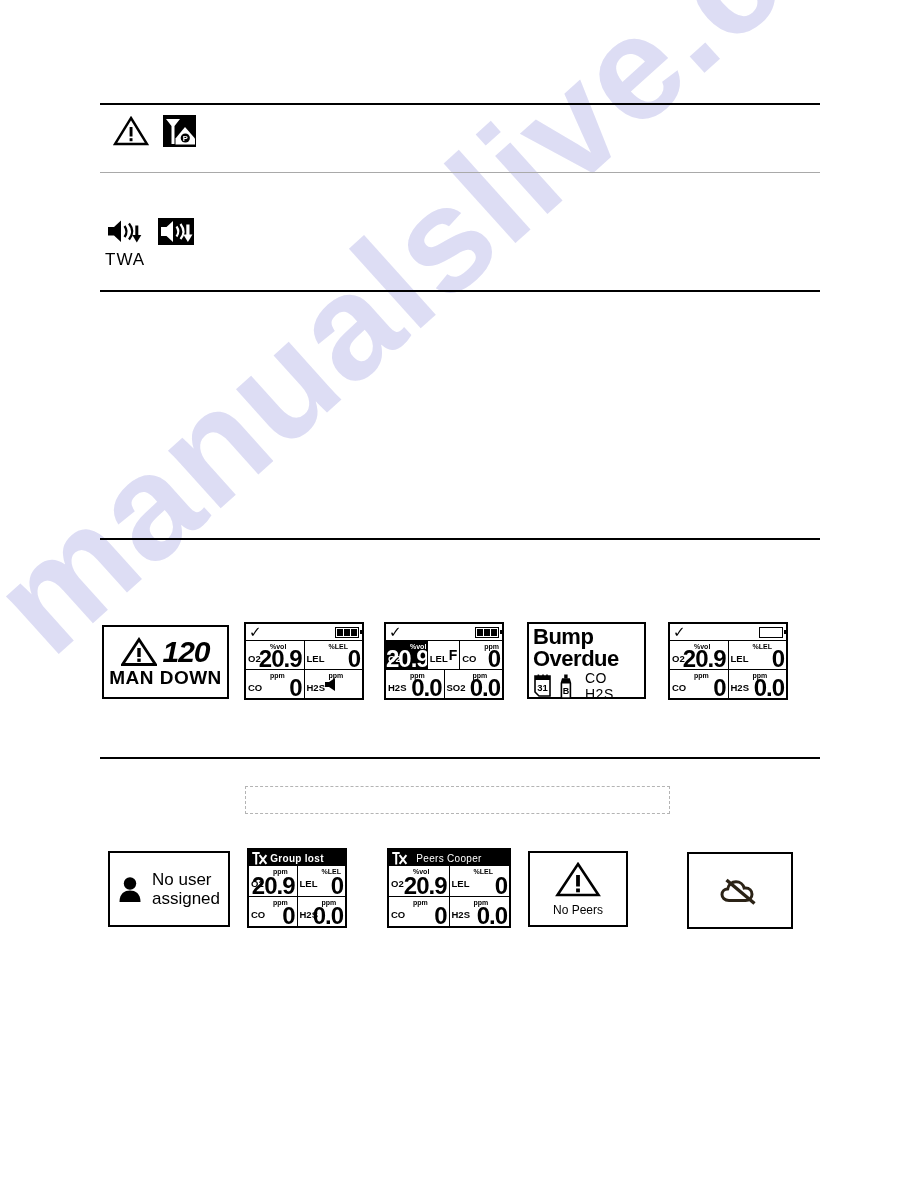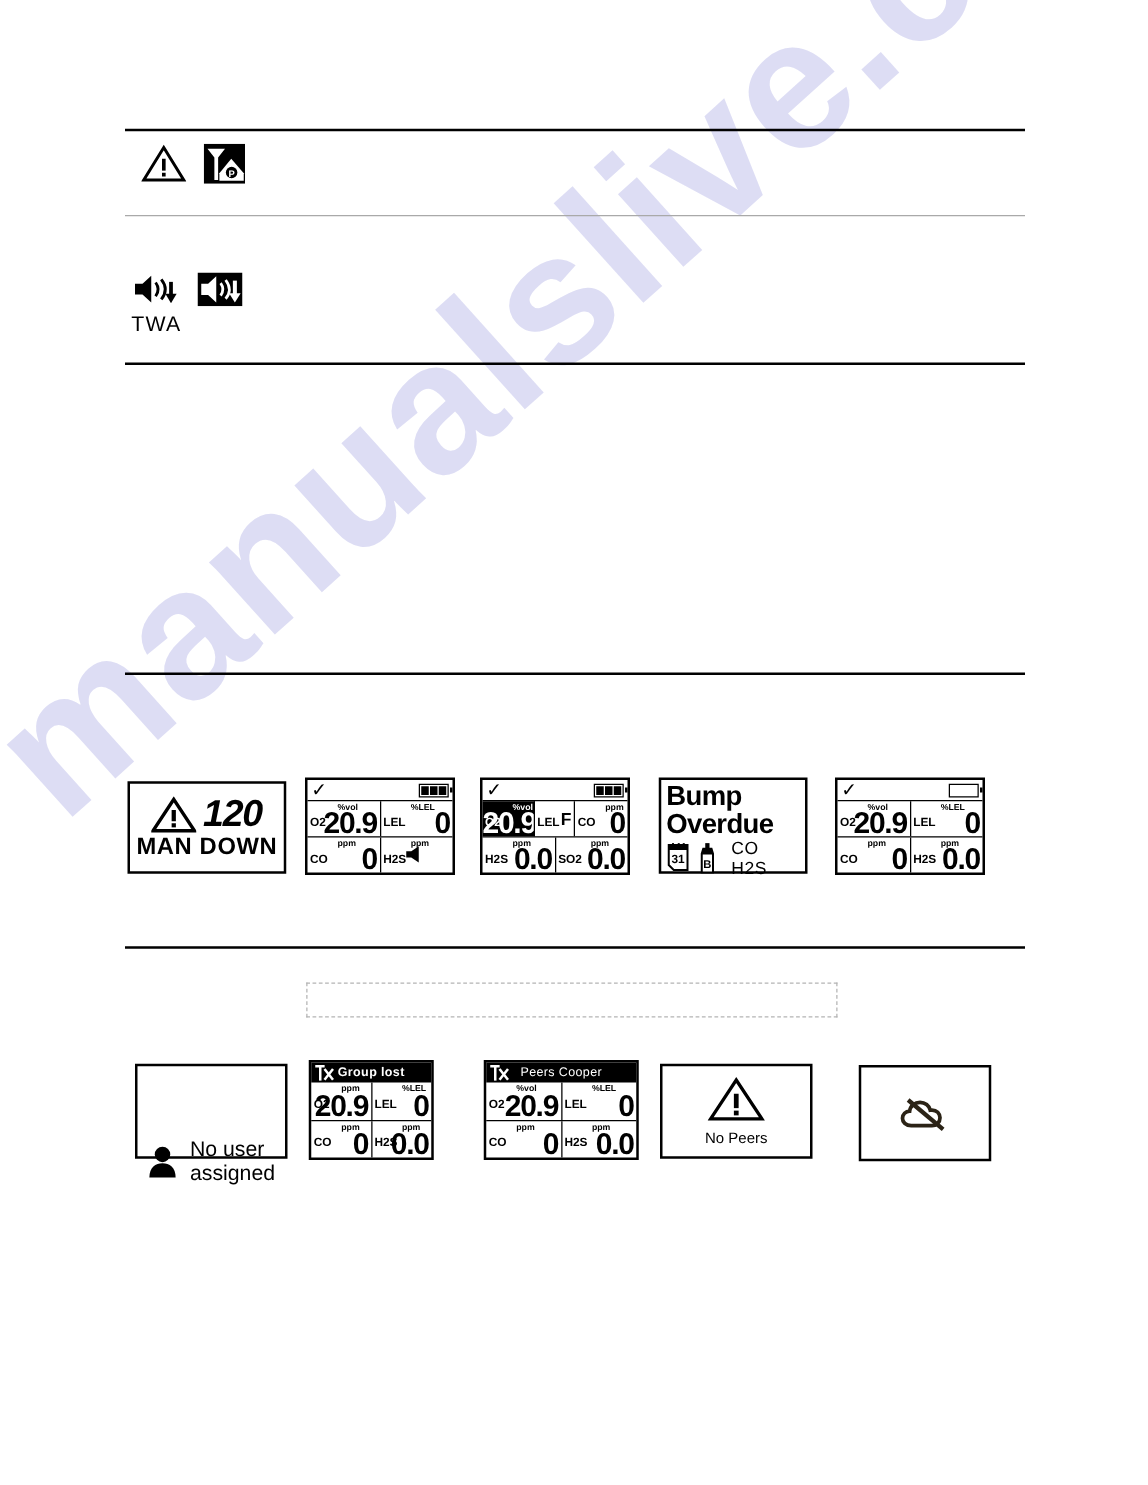--- a/index.html
+++ b/index.html
@@ -225,21 +225,20 @@
     font-family: "Liberation Sans", sans-serif;
   }
 
   
   .nouserwrap {
     height: 100%;
     display: flex;
     align-items: center;
     justify-content: center;
     gap: 10px;
-    margin-top: 40px;
   }
   .nousertxt {
     font-size: 17px;
     line-height: 19px;
     font-family: "Liberation Sans", sans-serif;
   }
 
   
   .peerwrap {
     height: 100%;
@@ -604,21 +603,21 @@
         </div>
         <div class="cell noborder">
           <span class="gname">H2S</span>
           <span class="gunit">ppm</span>
           <span class="gval">0.0</span>
         </div>
       </div>
     </div>
   </div>
 
-  <div class="panel" style="left:528px; top:851px; width:122px; height:76px;">
+  <div class="panel" style="left:528px; top:851px; width:100px; height:76px;">
     <div class="peerwrap">
       <span class="ico">
         <svg width="46" height="38" viewBox="0 0 46 38">
           <path d="M23 3 L43.5 34 L2.5 34 Z" fill="none" stroke="#000" stroke-width="2.6"></path>
           <rect x="21.1" y="14" width="3.8" height="11.5" fill="#000"></rect>
           <rect x="21.1" y="27.5" width="3.8" height="3.8" fill="#000"></rect>
         </svg>
       </span>
       <span class="peertxt">No Peers</span>
     </div>

